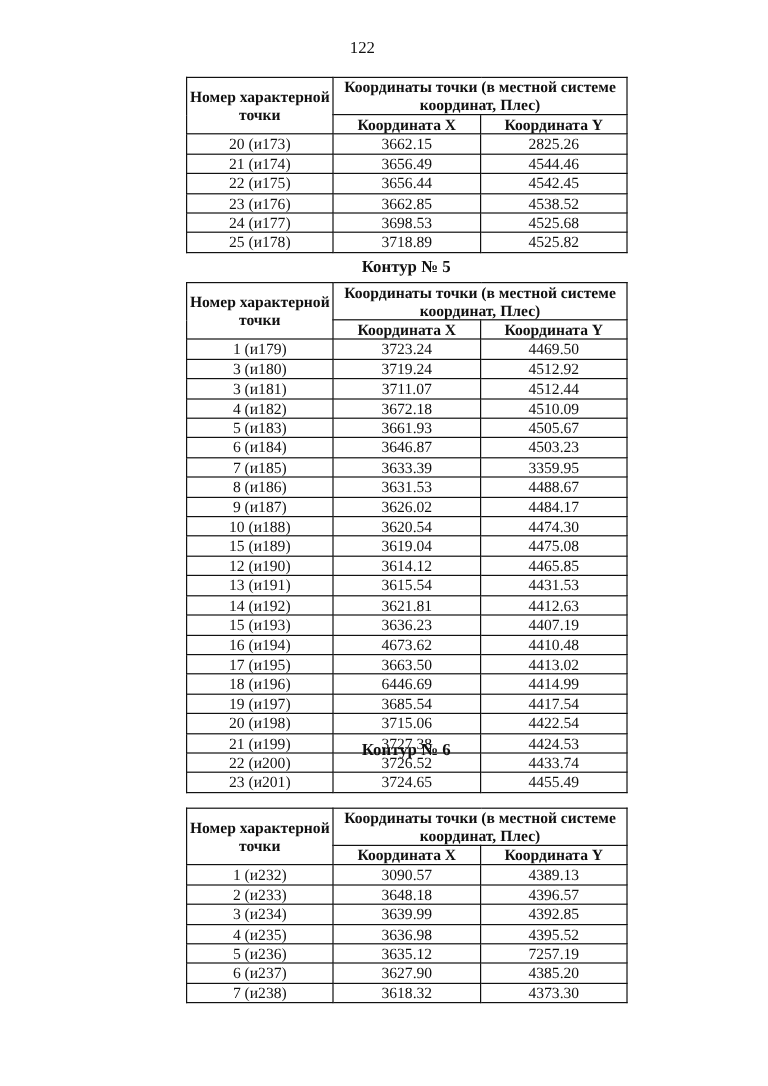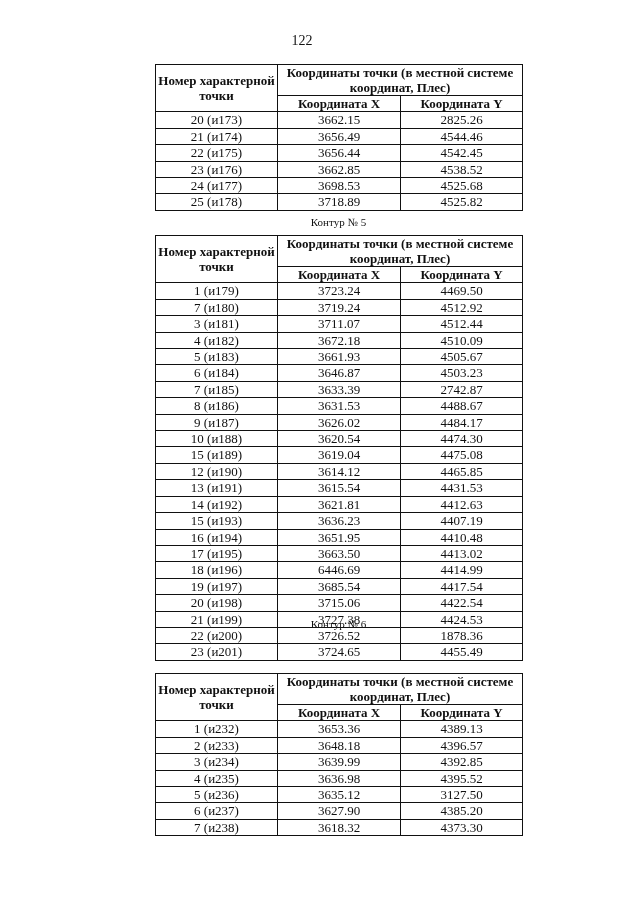--- a/index.html
+++ b/index.html
@@ -1,18 +1,18 @@
 <!DOCTYPE html>
 <html><head>
 <meta charset="utf-8">
 <style>
   html, body { margin:0; padding:0; background:#fff; }
   body { width:640px; height:905px; position:relative; font-family:"Liberation Serif", "DejaVu Serif", serif; color:#111; overflow:hidden; }
   .page-num { position:absolute; top:33px; left:0; width:508px; text-align:center; font-size:14px;margin-left:48px; }
-  .section-title { position:absolute; left:155px; width:367px; text-align:center; font-weight:normal; font-size:11px; }
+  .section-title { position:absolute; left:155px; width:367px; text-align:center; font-weight:bold; font-size:14px; }
   table { position:absolute; left:155px; width:367px; border-collapse:collapse; font-size:13px; table-layout:fixed; }
   td, th { border:1px solid #111; text-align:center; padding:0; line-height:15.4px; }
   th { font-weight:bold; }
   col.c1 { width:122px; } col.c2 { width:123px; } col.c3 { width:122px; }
   td { height:15.4px; }
   .hdr-main { line-height:15px; }
 </style>
 </head>
 <body>
 
@@ -82,21 +82,21 @@
       <tr>
         <th>Координата X</th>
         <th>Координата Y</th>
       </tr>
       <tr>
         <td>1 (и179)</td>
         <td>3723.24</td>
         <td>4469.50</td>
       </tr>
       <tr>
-        <td>7 (и180)</td>
+        <td>3 (и180)</td>
         <td>3719.24</td>
         <td>4512.92</td>
       </tr>
       <tr>
         <td>3 (и181)</td>
         <td>3711.07</td>
         <td>4512.44</td>
       </tr>
       <tr>
         <td>4 (и182)</td>
@@ -109,21 +109,21 @@
         <td>4505.67</td>
       </tr>
       <tr>
         <td>6 (и184)</td>
         <td>3646.87</td>
         <td>4503.23</td>
       </tr>
       <tr>
         <td>7 (и185)</td>
         <td>3633.39</td>
-        <td>2742.87</td>
+        <td>3359.95</td>
       </tr>
       <tr>
         <td>8 (и186)</td>
         <td>3631.53</td>
         <td>4488.67</td>
       </tr>
       <tr>
         <td>9 (и187)</td>
         <td>3626.02</td>
         <td>4484.17</td>
@@ -153,21 +153,21 @@
         <td>3621.81</td>
         <td>4412.63</td>
       </tr>
       <tr>
         <td>15 (и193)</td>
         <td>3636.23</td>
         <td>4407.19</td>
       </tr>
       <tr>
         <td>16 (и194)</td>
-        <td>3651.95</td>
+        <td>4673.62</td>
         <td>4410.48</td>
       </tr>
       <tr>
         <td>17 (и195)</td>
         <td>3663.50</td>
         <td>4413.02</td>
       </tr>
       <tr>
         <td>18 (и196)</td>
         <td>6446.69</td>
@@ -184,21 +184,21 @@
         <td>4422.54</td>
       </tr>
       <tr>
         <td>21 (и199)</td>
         <td>3727.38</td>
         <td>4424.53</td>
       </tr>
       <tr>
         <td>22 (и200)</td>
         <td>3726.52</td>
-        <td>1878.36</td>
+        <td>4433.74</td>
       </tr>
       <tr>
         <td>23 (и201)</td>
         <td>3724.65</td>
         <td>4455.49</td>
       </tr>
     </tbody>
   </table>
 <table id="t2" style="top:673px;">
     <colgroup>
@@ -210,42 +210,42 @@
       <tr>
         <th rowspan="2" class="hdr-main">Номер характерной точки</th>
         <th colspan="2" class="hdr-main">Координаты точки (в местной системе координат, Плес)</th>
       </tr>
       <tr>
         <th>Координата X</th>
         <th>Координата Y</th>
       </tr>
       <tr>
         <td>1 (и232)</td>
-        <td>3653.36</td>
+        <td>3090.57</td>
         <td>4389.13</td>
       </tr>
       <tr>
         <td>2 (и233)</td>
         <td>3648.18</td>
         <td>4396.57</td>
       </tr>
       <tr>
         <td>3 (и234)</td>
         <td>3639.99</td>
         <td>4392.85</td>
       </tr>
       <tr>
         <td>4 (и235)</td>
         <td>3636.98</td>
         <td>4395.52</td>
       </tr>
       <tr>
         <td>5 (и236)</td>
         <td>3635.12</td>
-        <td>3127.50</td>
+        <td>7257.19</td>
       </tr>
       <tr>
         <td>6 (и237)</td>
         <td>3627.90</td>
         <td>4385.20</td>
       </tr>
       <tr>
         <td>7 (и238)</td>
         <td>3618.32</td>
         <td>4373.30</td>

